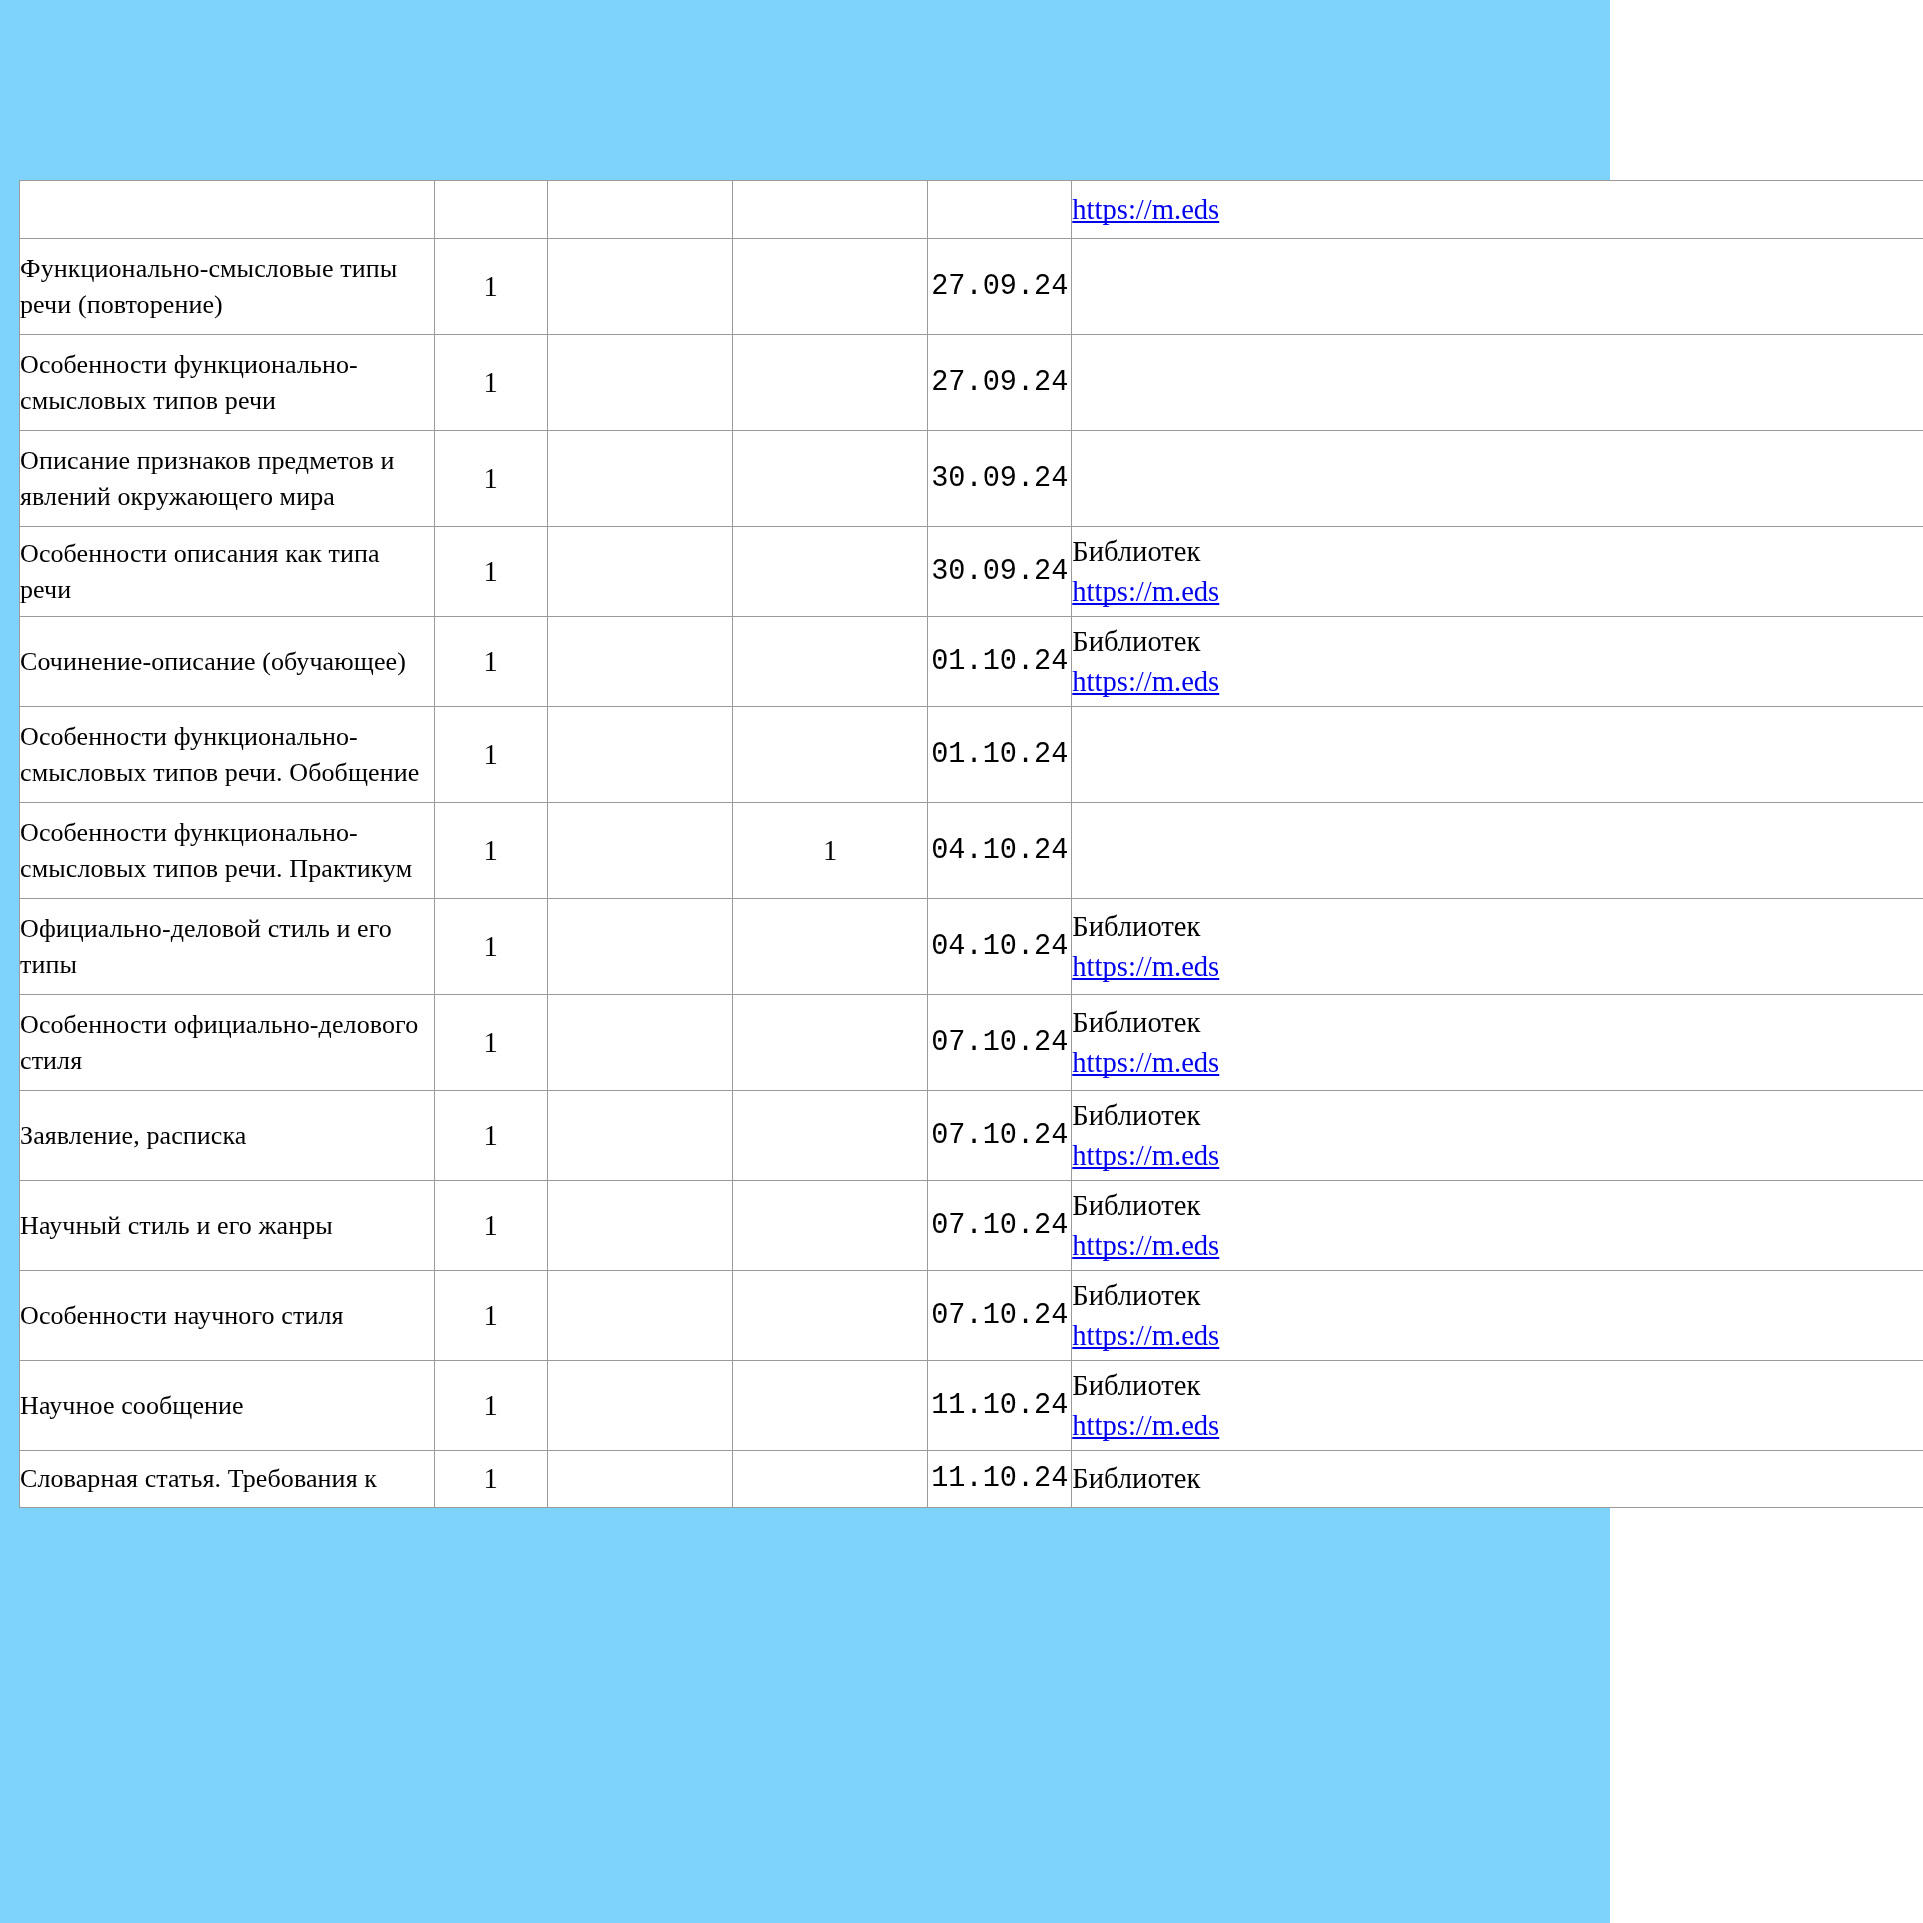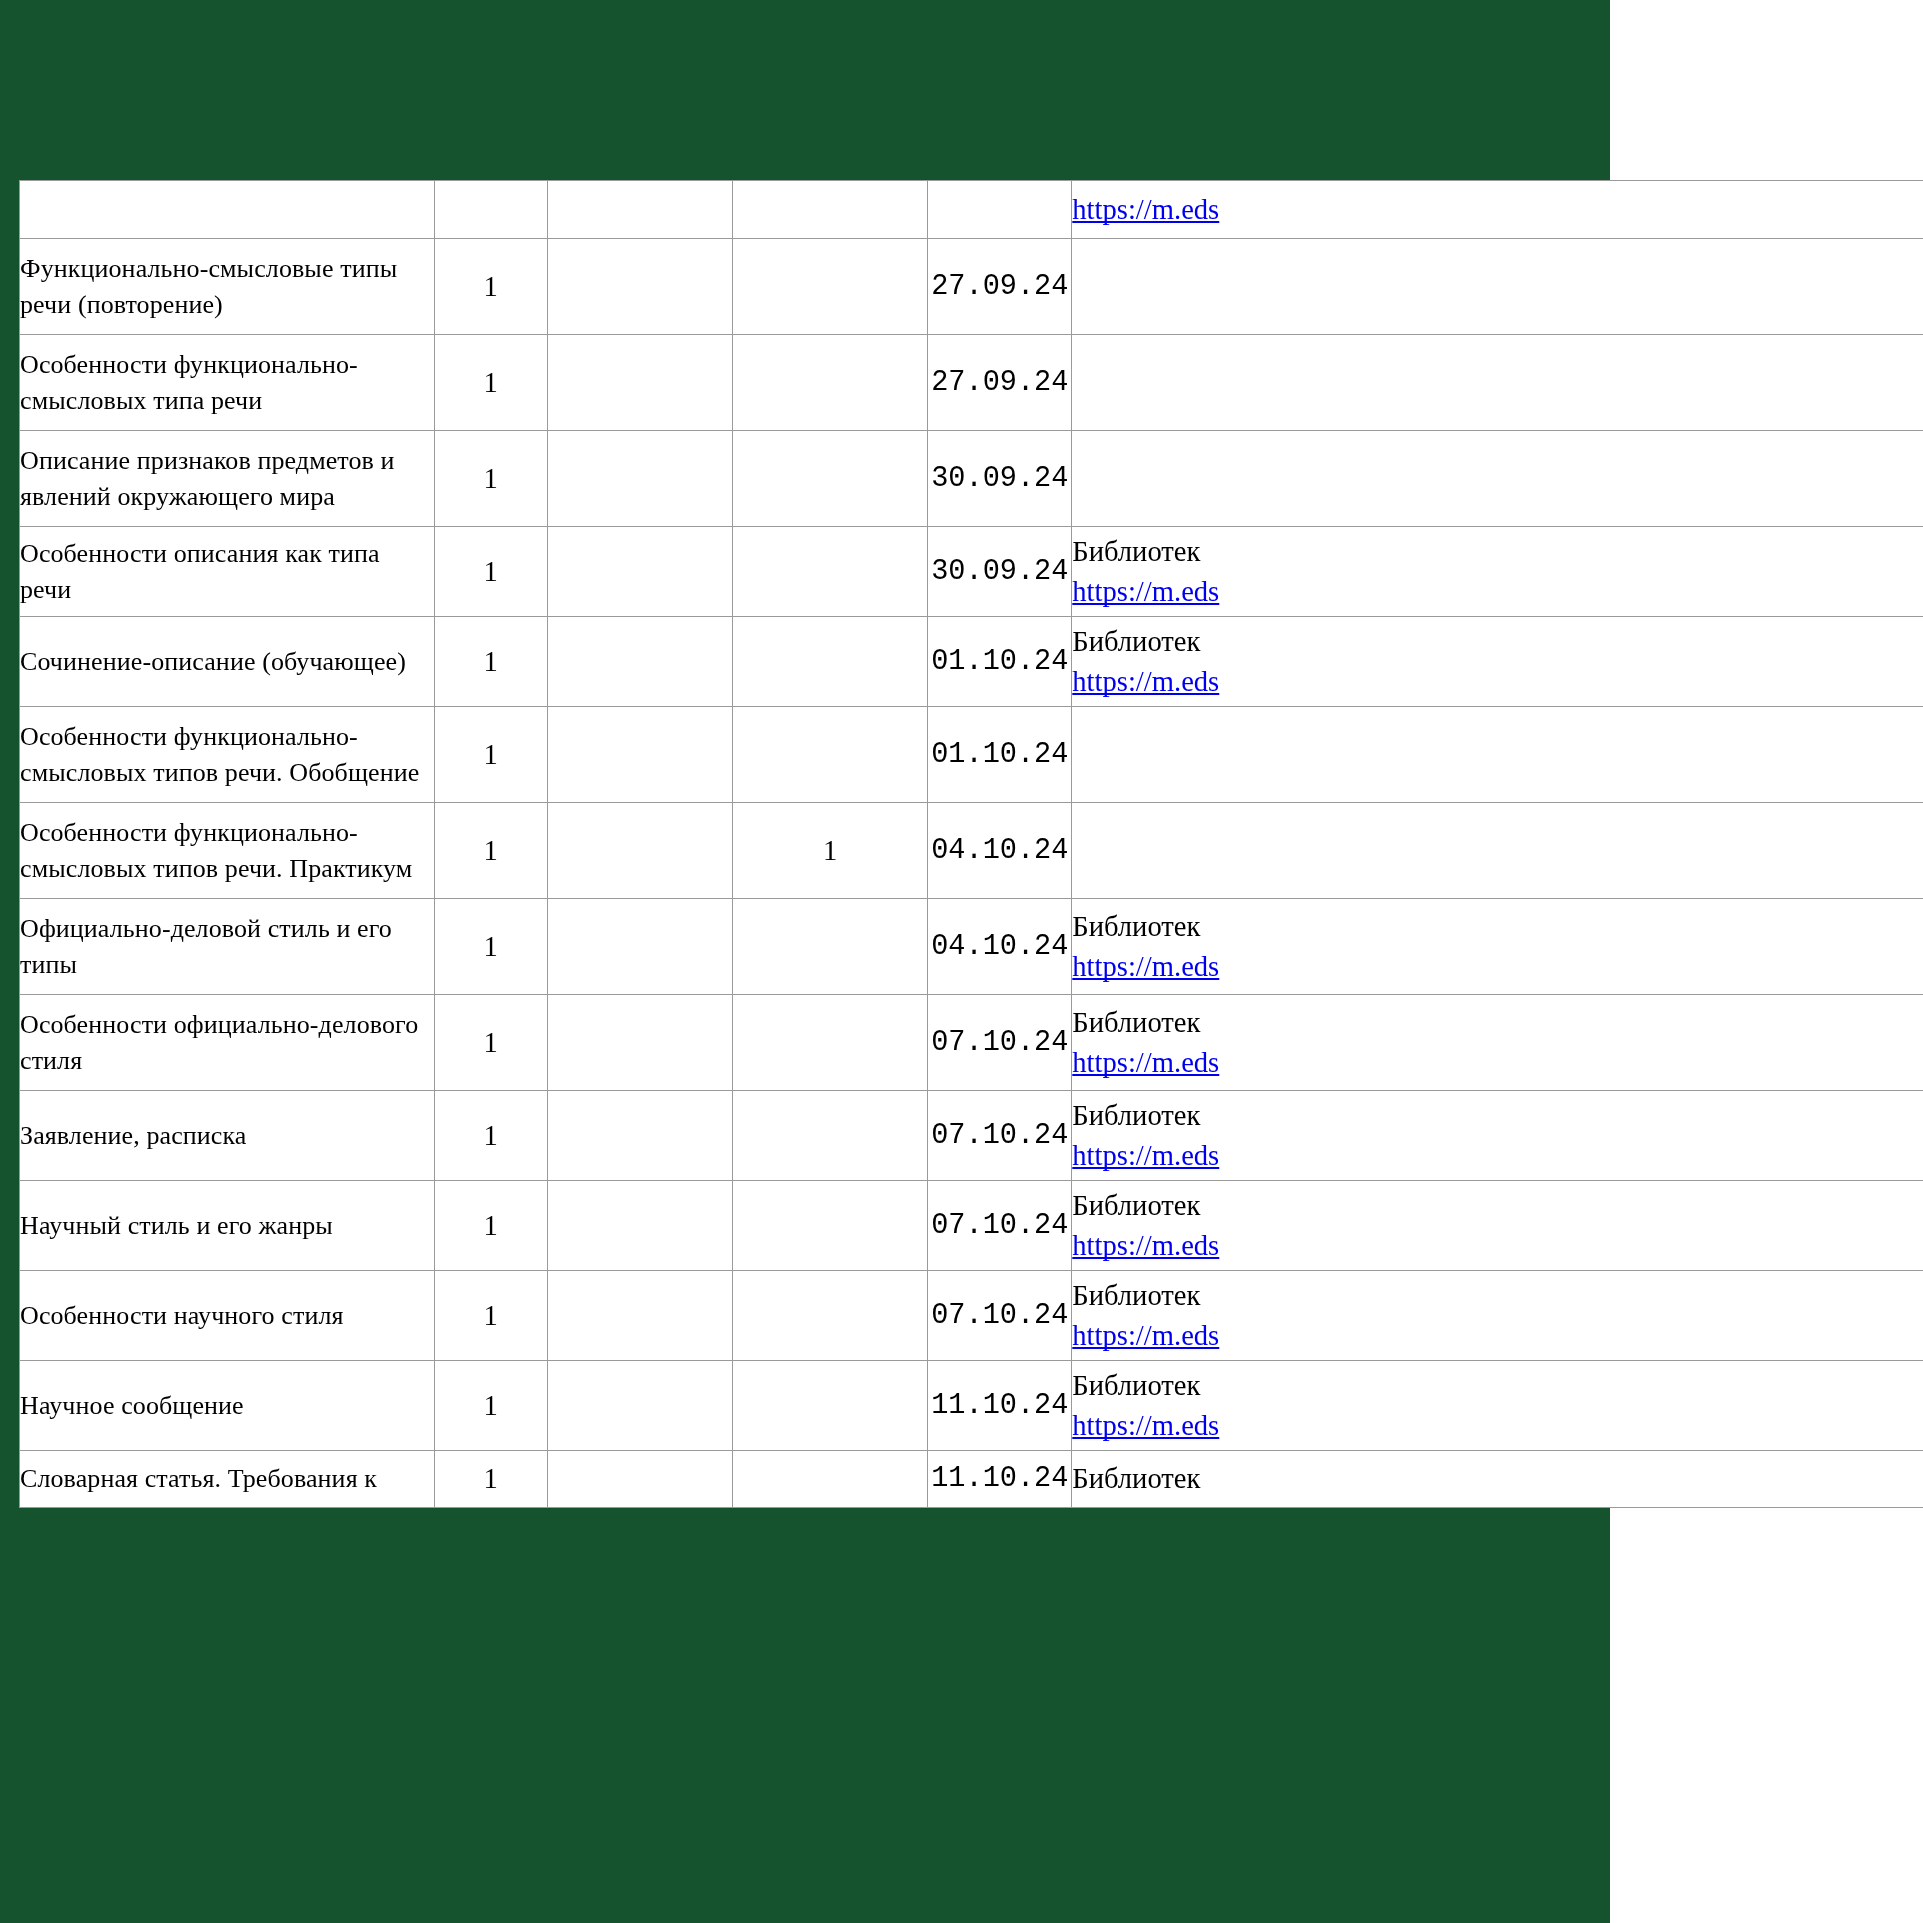--- a/index.html
+++ b/index.html
@@ -15,21 +15,21 @@
     font-family: "Liberation Serif", "DejaVu Serif", serif;
     color: #000000;
     -webkit-font-smoothing: antialiased;
   }
 
   
   .page {
     position: relative;
     width: 1610px;
     height: 1924px;
-    background: #14532d;
+    background: #7dd3fc;
     box-sizing: border-box;
   }
 
   
   .table-clip {
     position: absolute;
     left: 0;
     top: 180px;
     width: 1924px;
     height: 1533px;
@@ -136,21 +136,21 @@
           </tr>
           <tr class="r-two">
             <td class="topic">Функционально-смысловые типы речи (повторение)</td>
             <td class="num">1</td>
             <td class="num"></td>
             <td class="num"></td>
             <td class="date">27.09.24</td>
             <td class="resource empty"></td>
           </tr>
           <tr class="r-two">
-            <td class="topic">Особенности функционально-смысловых типа речи</td>
+            <td class="topic">Особенности функционально-смысловых типов речи</td>
             <td class="num">1</td>
             <td class="num"></td>
             <td class="num"></td>
             <td class="date">27.09.24</td>
             <td class="resource empty"></td>
           </tr>
           <tr class="r-two">
             <td class="topic">Описание признаков предметов и явлений окружающего мира</td>
             <td class="num">1</td>
             <td class="num"></td>

